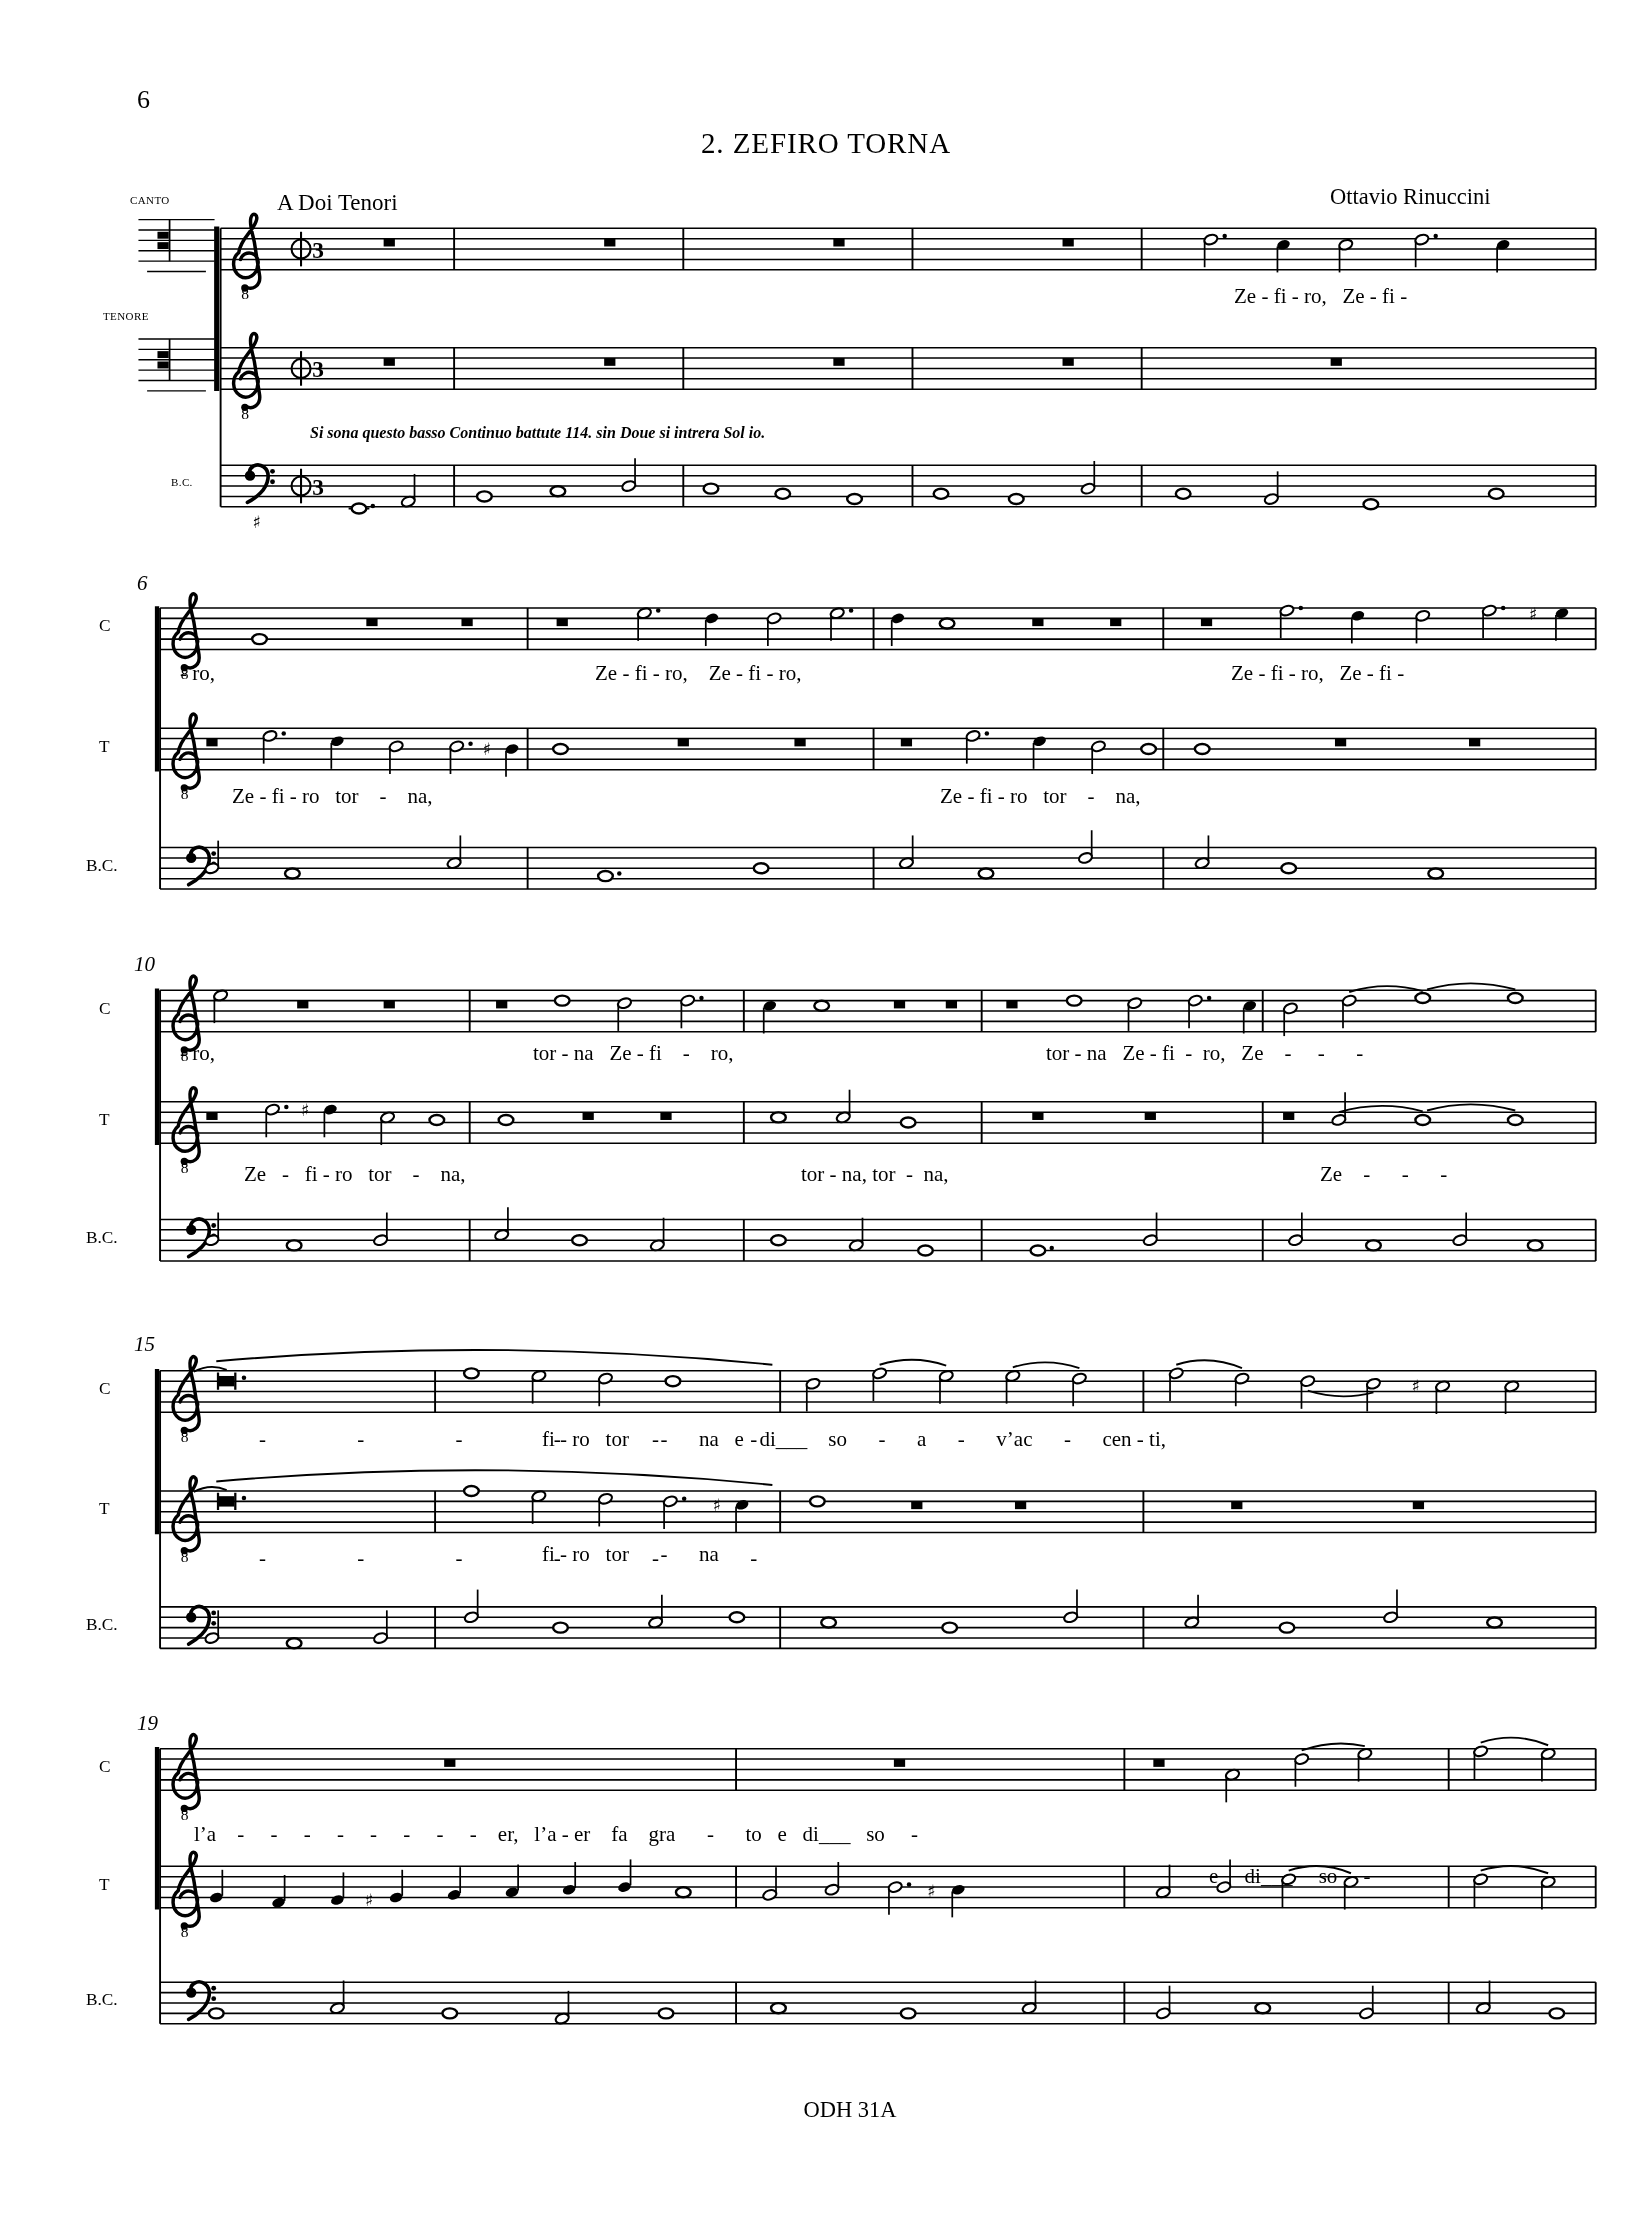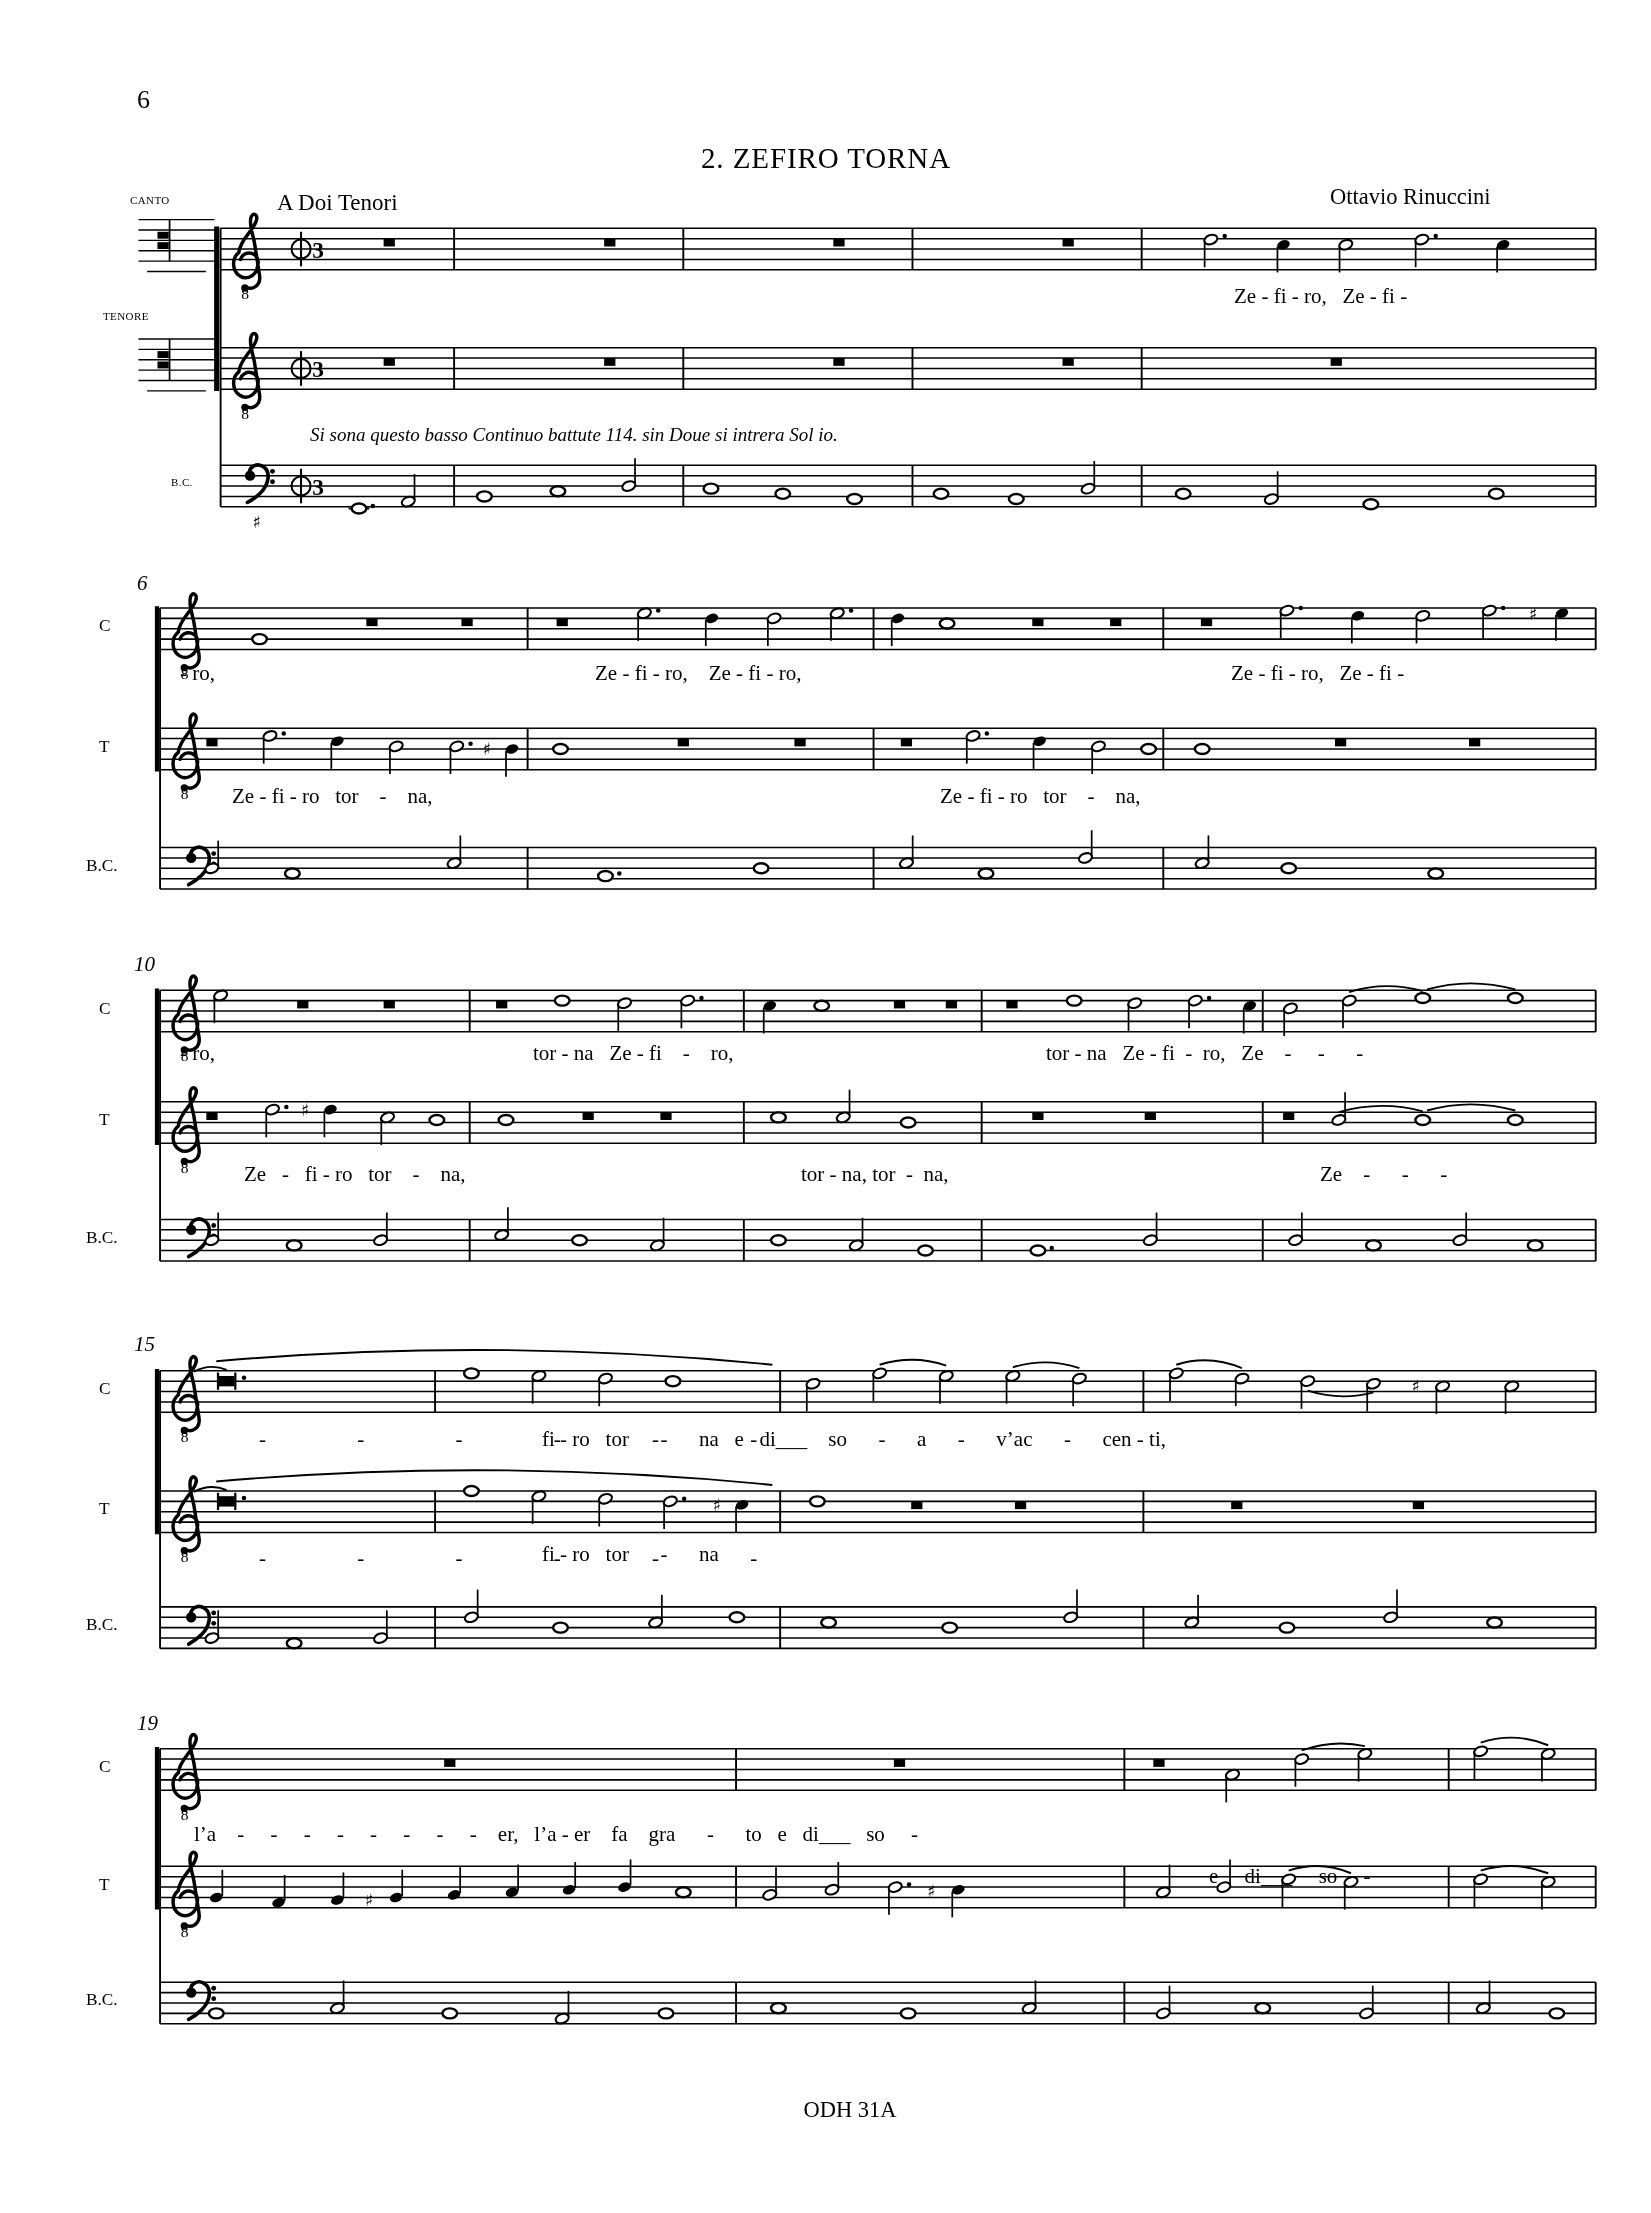--- a/index.html
+++ b/index.html
@@ -1,26 +1,26 @@
 <!DOCTYPE html>
 <html style="font-size:14px"><head>
 <meta charset="utf-8">
 <style>
   html,body{margin:0;padding:0;}
   body{width:1652px;height:2214px;position:relative;background:#ffffff;
        font-family:"Liberation Serif", serif;color:#000;}
   .t{position:absolute;white-space:pre;line-height:1.05;}
   .pagenum{font-size:26px;}
-  .title{font-size:29px;letter-spacing:0.9px;margin-top:15px;}
+  .title{font-size:29px;letter-spacing:0.9px;}
   .heading{font-size:23px;}
   .author{font-size:22.5px;}
   .plabel{font-size:11px;letter-spacing:0.4px;}
   .slabel{font-size:17.3px;}
   .mnum{font-size:21px;font-style:italic;}
-  .cnote{font-size:19px;font-style:italic;}
+  .cnote{font-size:16px;font-style:italic;font-weight:bold;}
   .lyric{font-size:21px;}
   .dashline{font-size:21px;word-spacing:86px;}
   .footer{font-size:22.5px;margin-left:24px;}
   svg{position:absolute;left:0;top:0;}
   .sh{font-family:"DejaVu Sans", sans-serif;font-size:20px;}
 </style>
 </head>
 <body>
 
 <div class="t pagenum" style="left:137px;top:86px;">6</div>

